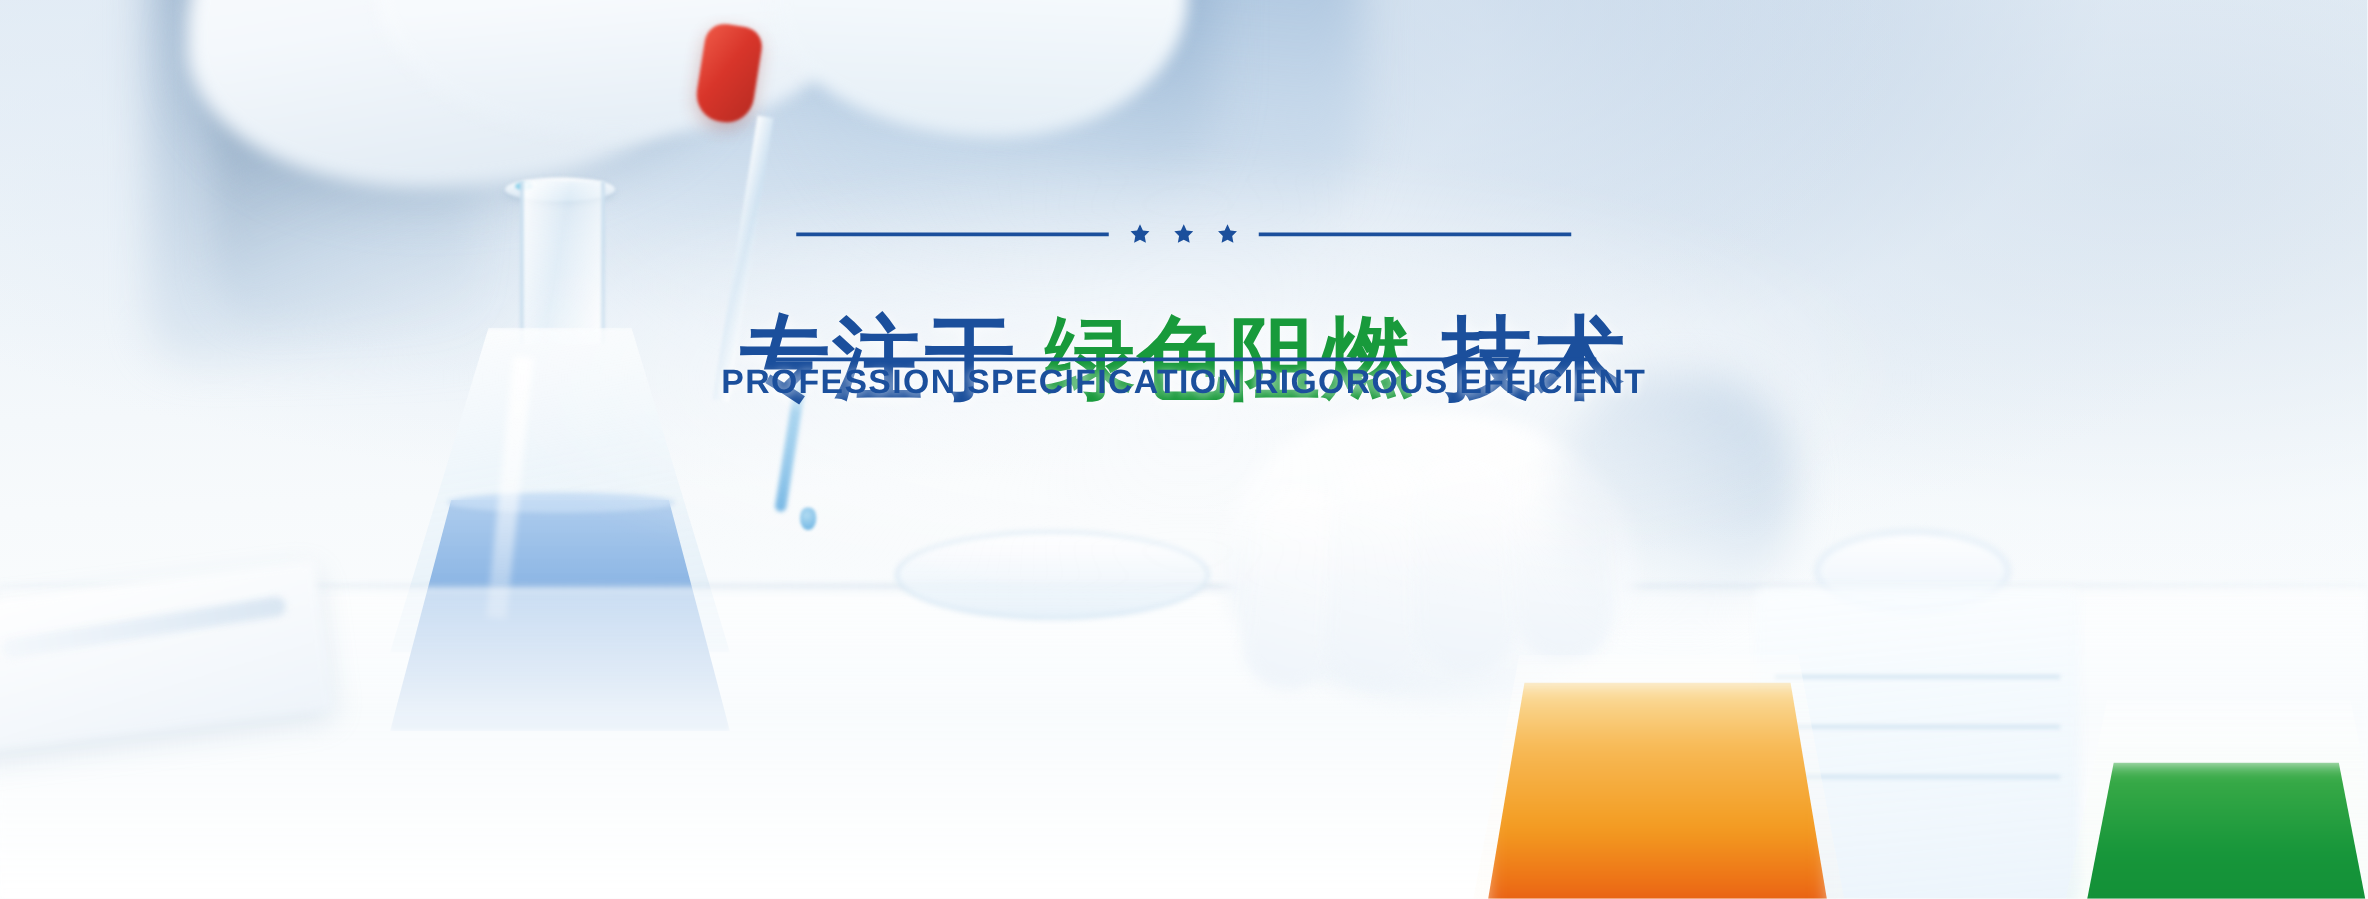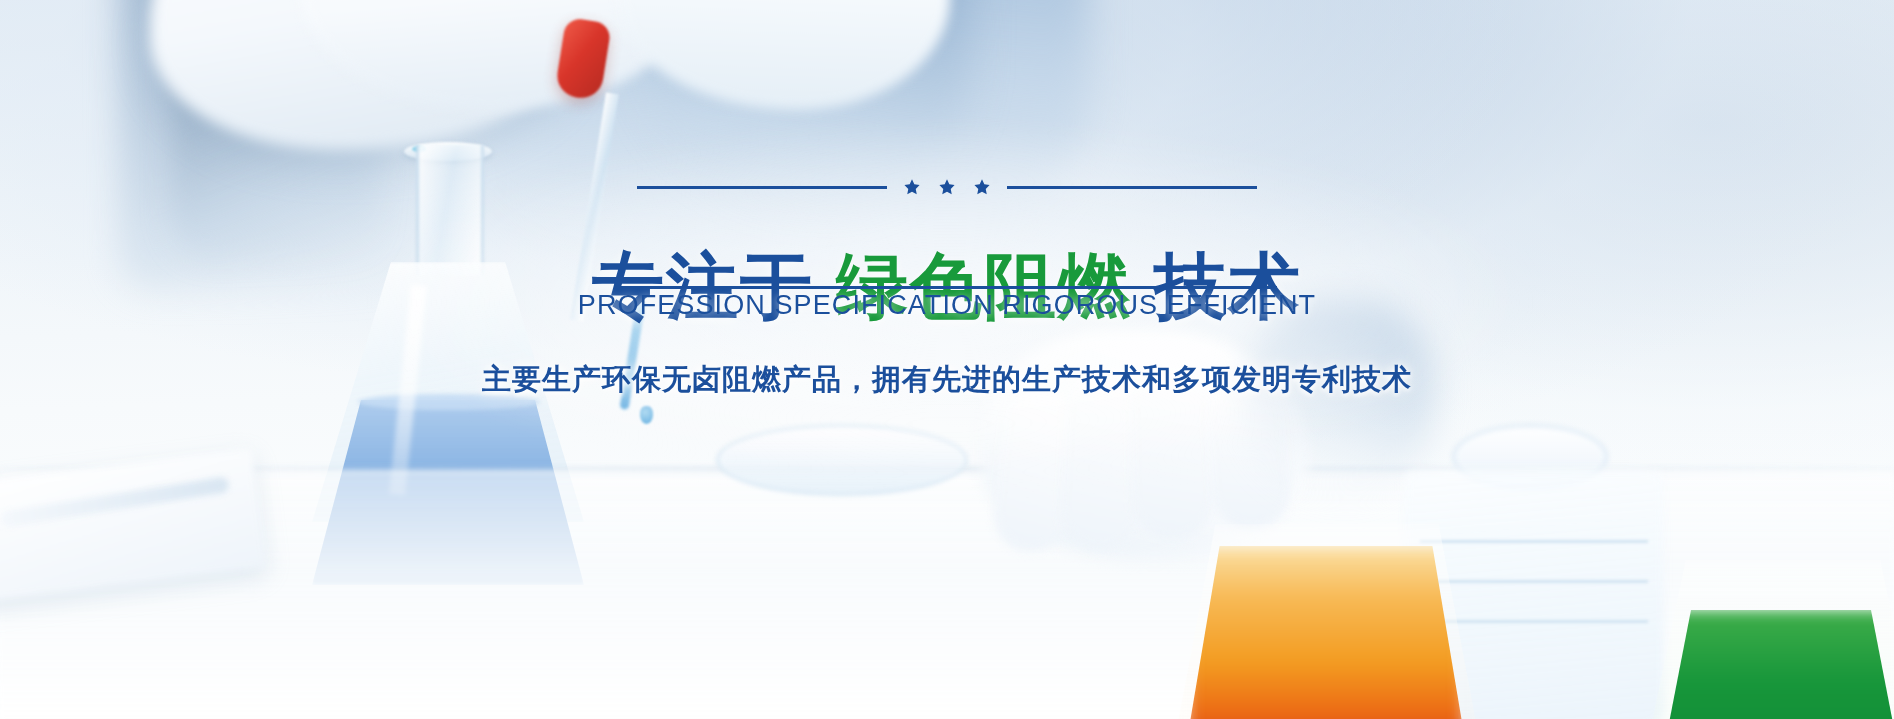--- a/index.html
+++ b/index.html
@@ -386,21 +386,21 @@
     background: #1b4f9c;
   }
   .subtitle {
     position: absolute;
     top: 290px;
     left: 50%;
     transform: translateX(-50%);
     white-space: nowrap;
     color: #1b4f9c;
     font-size: 27px;
-    font-weight: 400;
+    font-weight: 700;
     letter-spacing: 1.1px;
     text-shadow: 0 2px 8px rgba(255,255,255,0.85);
   }
   .tagline {
     position: absolute;
     top: 360px;
     left: 50%;
     transform: translateX(-50%);
     white-space: nowrap;
     color: #1b4f9c;
@@ -489,15 +489,14 @@
       </div>
       <div class="rule right"></div>
     </div>
 
     <h1 class="headline"><span class="h-blue">专注于</span><span class="h-gap"></span><span class="h-green">绿色阻燃</span><span class="h-gap"></span><span class="h-blue">技术</span></h1>
 
     <div class="rule-bottom"></div>
 
     <div class="subtitle">PROFESSION SPECIFICATION RIGOROUS EFFICIENT</div>
 
-    <div class="tagline">主要生产环保无卤阻燃产品，拥有先进的生产技术和多项发明专利技术</div>
   </div>
 </div>
 
 </body></html>

